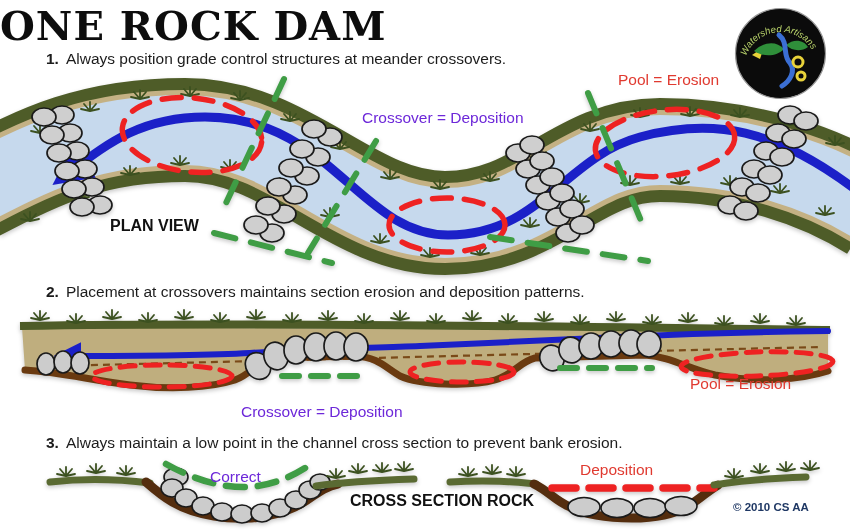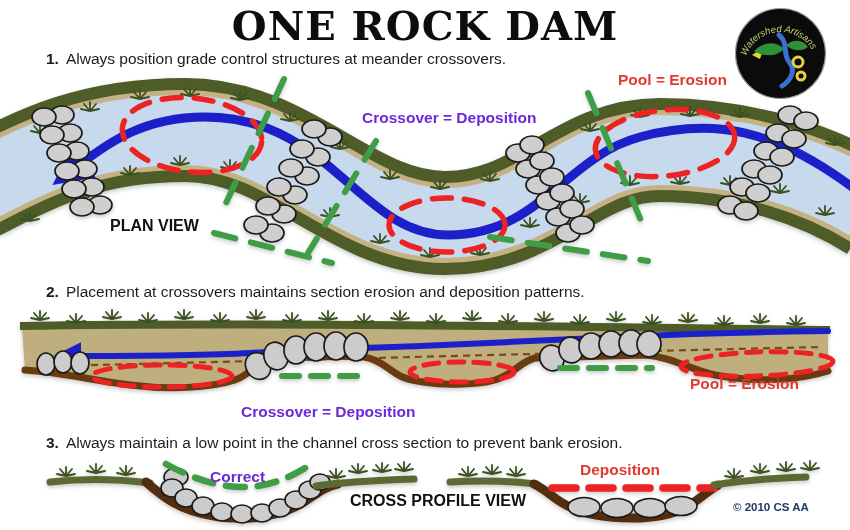--- a/index.html
+++ b/index.html
@@ -1,24 +1,24 @@
 <!DOCTYPE html>
 <html><head>
 <meta charset="utf-8">
 <style>
   html,body{margin:0;padding:0;background:#fff;}
   .canvas{position:relative;width:850px;height:530px;background:#fff;overflow:hidden;
           font-family:"Liberation Sans",sans-serif;}
   .abs{position:absolute;white-space:nowrap;}
-  .title{top:2px;left:0;width:100%;text-align:center;
+  .title{top:2px;left:0;width:100%;
          font-family:"DejaVu Serif",serif;font-weight:bold;font-size:40px;
          letter-spacing:1px;color:#0d0d0d;}
   .step{font-size:15.5px;color:#1c1c1c;left:46px;}
   .step .num{font-weight:bold;margin-right:7px;}
-  .lbl{font-size:15.5px;font-weight:700;text-align:right;}
+  .lbl{font-size:15.5px;font-weight:400;text-align:right;}
   .lbl-green{color:#6d28d9;margin-top:12px;}
   .lbl-red{color:#e03a30;}
   .lbl-view{font-weight:bold;font-size:16px;color:#111;text-align:center;}
   .copyright{font-size:11.5px;font-weight:bold;color:#1f3864;}
   svg.scene{position:absolute;left:0;filter:drop-shadow(0 2px 2px rgba(0,0,0,0.22));}
   svg.logo{position:absolute;}
 </style>
 </head>
 <body>
 
@@ -320,16 +320,16 @@
 
   <div class="abs lbl lbl-red" style="top:375px;left:690px">Pool = Erosion</div>
   <div class="abs lbl lbl-green" style="top:391px;left:241px">Crossover = Deposition</div>
 
   <div class="abs step" style="top:434px">
     <span class="num">3.</span><span>Always maintain a low point in the channel cross section to prevent bank erosion.</span>
   </div>
 
   <div class="abs lbl lbl-green" style="top:456px;left:210px">Correct</div>
   <div class="abs lbl lbl-red" style="top:461px;left:580px">Deposition</div>
-  <div class="abs lbl-view" style="top:492px;left:350px">CROSS PROFILE VIEW</div>
+  <div class="abs lbl-view" style="top:492px;left:350px">CROSS SECTION ROCK</div>
 
   <div class="abs copyright" style="top:501px;left:733px">© 2010 CS AA</div>
 </div>
 
 </body></html>

